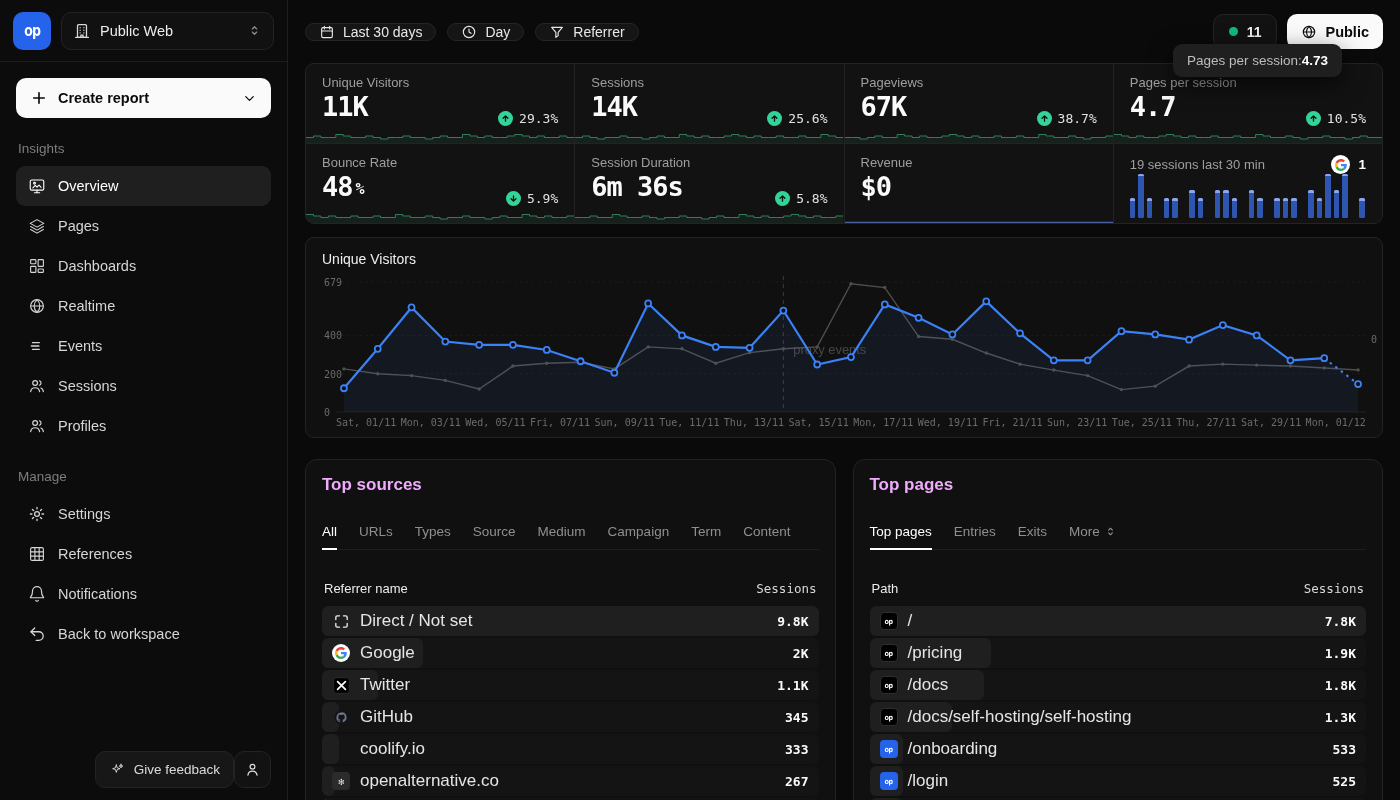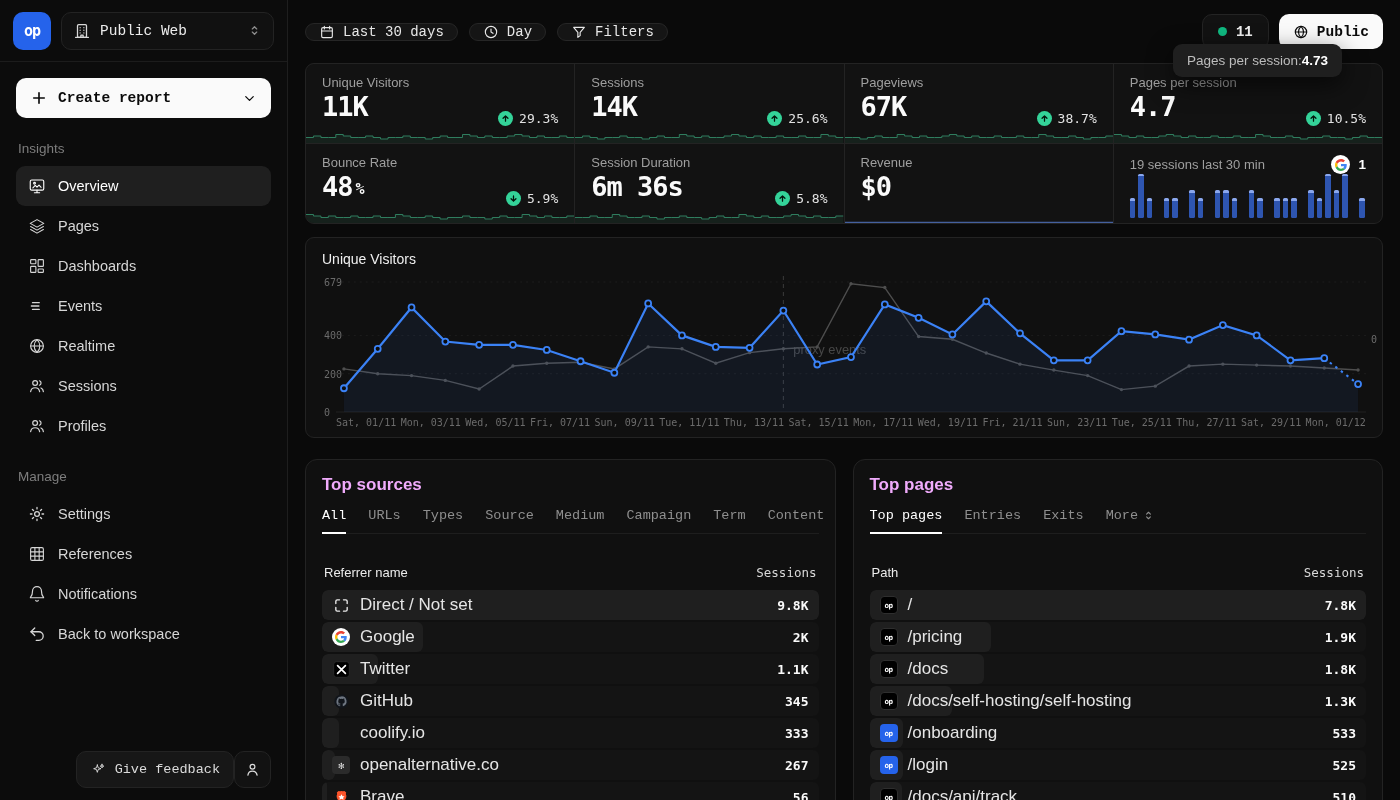--- a/index.html
+++ b/index.html
@@ -5,21 +5,21 @@
   :root{
     --bg:#0a0a0a; --side:#0c0c0c; --panel:#101010; --cell:#121212;
     --border:#232323; --border2:#1e1e1e; --muted:#9f9f9f; --text:#ececec;
     --blue:#3b82f6; --green:#34d399; --spark:#2f7d5e;
     --mono:"DejaVu Sans Mono",monospace;
   }
   *{box-sizing:border-box}
   html,body{margin:0;padding:0}
   body{width:1400px;height:800px;overflow:hidden;background:var(--bg);color:var(--text);
        font-family:"Liberation Sans",sans-serif;font-size:14px;}
-  button{font-family:Liberation Mono, monospace;cursor:pointer;background:none;border:none;color:inherit;padding:0}
+  button{font-family:Liberation Sans, sans-serif;cursor:pointer;background:none;border:none;color:inherit;padding:0}
   svg{display:block}
   .app{display:flex;width:100%;height:100%}
 
   
   aside{width:288px;min-width:288px;background:var(--side);border-right:1px solid var(--border2);
         display:flex;flex-direction:column}
   .sb-header{height:62px;display:flex;align-items:center;gap:10px;padding:0 13px;
              border-bottom:1px solid #1c1c1c}
   .logo{width:38px;height:38px;min-width:38px;border-radius:10px;background:#2563eb;display:flex;
         align-items:center;justify-content:center;color:#fff;font-weight:700;font-size:15px;
@@ -98,21 +98,21 @@
   .chart-svg{position:absolute;left:30px;right:16px;top:36px;height:146px;width:calc(100% - 46px)}
   .x-labels{position:absolute;left:30px;right:16px;bottom:9px;display:flex;justify-content:space-between;
             font-family:var(--mono);font-size:10px;color:#6b6b6b}
   .right-zero{position:absolute;right:5px;top:96px;font-family:var(--mono);font-size:10px;color:#6b6b6b}
 
   
   .tables{margin-top:21px;display:grid;grid-template-columns:1fr 1fr;gap:17px}
   .table-card{border:1px solid var(--border);border-radius:12px;background:var(--panel);
               padding:15px 16px 0;height:362px;overflow:hidden}
   .table-title{font-size:17px;font-weight:700;color:#f0abfc}
-  .tabs{display:flex;gap:22px;margin-top:13px;border-bottom:1px solid var(--border2)}
+  .tabs{display:flex;gap:22px;margin-top:29px;border-bottom:1px solid var(--border2)}
   .tab{padding-bottom:9px;font-size:13.5px;color:#8f8f8f;display:flex;align-items:center;gap:4px;
        border-bottom:2px solid transparent;margin-bottom:-1px}
   .tab.active{color:#fff;border-bottom-color:#fff}
   .tab svg{width:13px;height:13px}
   .t-head{display:flex;justify-content:space-between;margin:31px 2px 10px}
   .t-head .c1{font-size:13px;color:#ececec}
   .t-head .c2{font-family:var(--mono);font-size:12.5px;color:#d9d9d9}
   .t-row{position:relative;height:30px;margin-bottom:2px;border-radius:6px;background:#141414;
          display:flex;align-items:center;gap:10px;padding:0 10px;overflow:hidden}
   .t-bar{position:absolute;left:0;top:0;bottom:0;background:#1f1f1f;border-radius:6px}
@@ -200,35 +200,35 @@
                 <rect x="3.5" y="3.5" width="7" height="5.5" rx="1"></rect>
                 <rect x="13.5" y="3.5" width="7" height="9" rx="1"></rect>
                 <rect x="3.5" y="12.5" width="7" height="8" rx="1"></rect>
                 <rect x="13.5" y="16" width="7" height="4.5" rx="1"></rect>
               </svg>
             </span>
             <span>Dashboards</span>
           </div>
           <div class="nav-item">
             <span class="ic">
-              <svg viewBox="0 0 24 24" fill="none" stroke="currentColor" stroke-width="1.8" stroke-linecap="round" stroke-linejoin="round">
-                <path d="M6 7.5h9M4.5 12h10M6 16.5h9"></path>
-              </svg>
-            </span>
-            <span>Events</span>
-          </div>
-          <div class="nav-item">
-            <span class="ic">
               <svg viewBox="0 0 24 24" fill="none" stroke="currentColor" stroke-width="1.5" stroke-linecap="round" stroke-linejoin="round">
                 <circle cx="12" cy="12" r="8.5"></circle>
                 <path d="M3.5 12h17"></path>
                 <path d="M12 3.5c2.5 2.3 3.8 5.2 3.8 8.5s-1.3 6.2-3.8 8.5c-2.5-2.3-3.8-5.2-3.8-8.5s1.3-6.2 3.8-8.5Z"></path>
               </svg>
             </span>
             <span>Realtime</span>
+          </div>
+          <div class="nav-item">
+            <span class="ic">
+              <svg viewBox="0 0 24 24" fill="none" stroke="currentColor" stroke-width="1.8" stroke-linecap="round" stroke-linejoin="round">
+                <path d="M6 7.5h9M4.5 12h10M6 16.5h9"></path>
+              </svg>
+            </span>
+            <span>Events</span>
           </div>
           <div class="nav-item">
             <span class="ic">
               <svg viewBox="0 0 24 24" fill="none" stroke="currentColor" stroke-width="1.6" stroke-linecap="round" stroke-linejoin="round">
                 <circle cx="9.5" cy="8" r="3.2"></circle>
                 <path d="M3.5 19.5c.5-3.3 2.9-5.2 6-5.2s5.5 1.9 6 5.2"></path>
                 <path d="M15.3 5a3.2 3.2 0 0 1 0 6"></path>
                 <path d="M17.3 14.6c1.9.8 3 2.4 3.2 4.9"></path>
               </svg>
             </span>
@@ -325,21 +325,21 @@
             </svg>
           </span>
         <span>Day</span>
       </button>
       <button class="tb-btn">
         <span id="i-funnel">
             <svg viewBox="0 0 24 24" fill="none" stroke="currentColor" stroke-width="1.7" stroke-linecap="round" stroke-linejoin="round">
               <path d="M4 5h16l-6.3 7.4v5.1L10.3 20v-7.6L4 5Z"></path>
             </svg>
           </span>
-        <span>Filters</span>
+        <span>Referrer</span>
       </button>
       <div class="tb-right">
         <button class="live-badge">
           <span class="dot"></span>
           <span>11</span>
         </button>
         <button class="public-btn">
           <span id="i-globe">
               <svg viewBox="0 0 24 24" fill="none" stroke="currentColor" stroke-width="1.7" stroke-linecap="round" stroke-linejoin="round">
                 <circle cx="12" cy="12" r="8.5"></circle>

